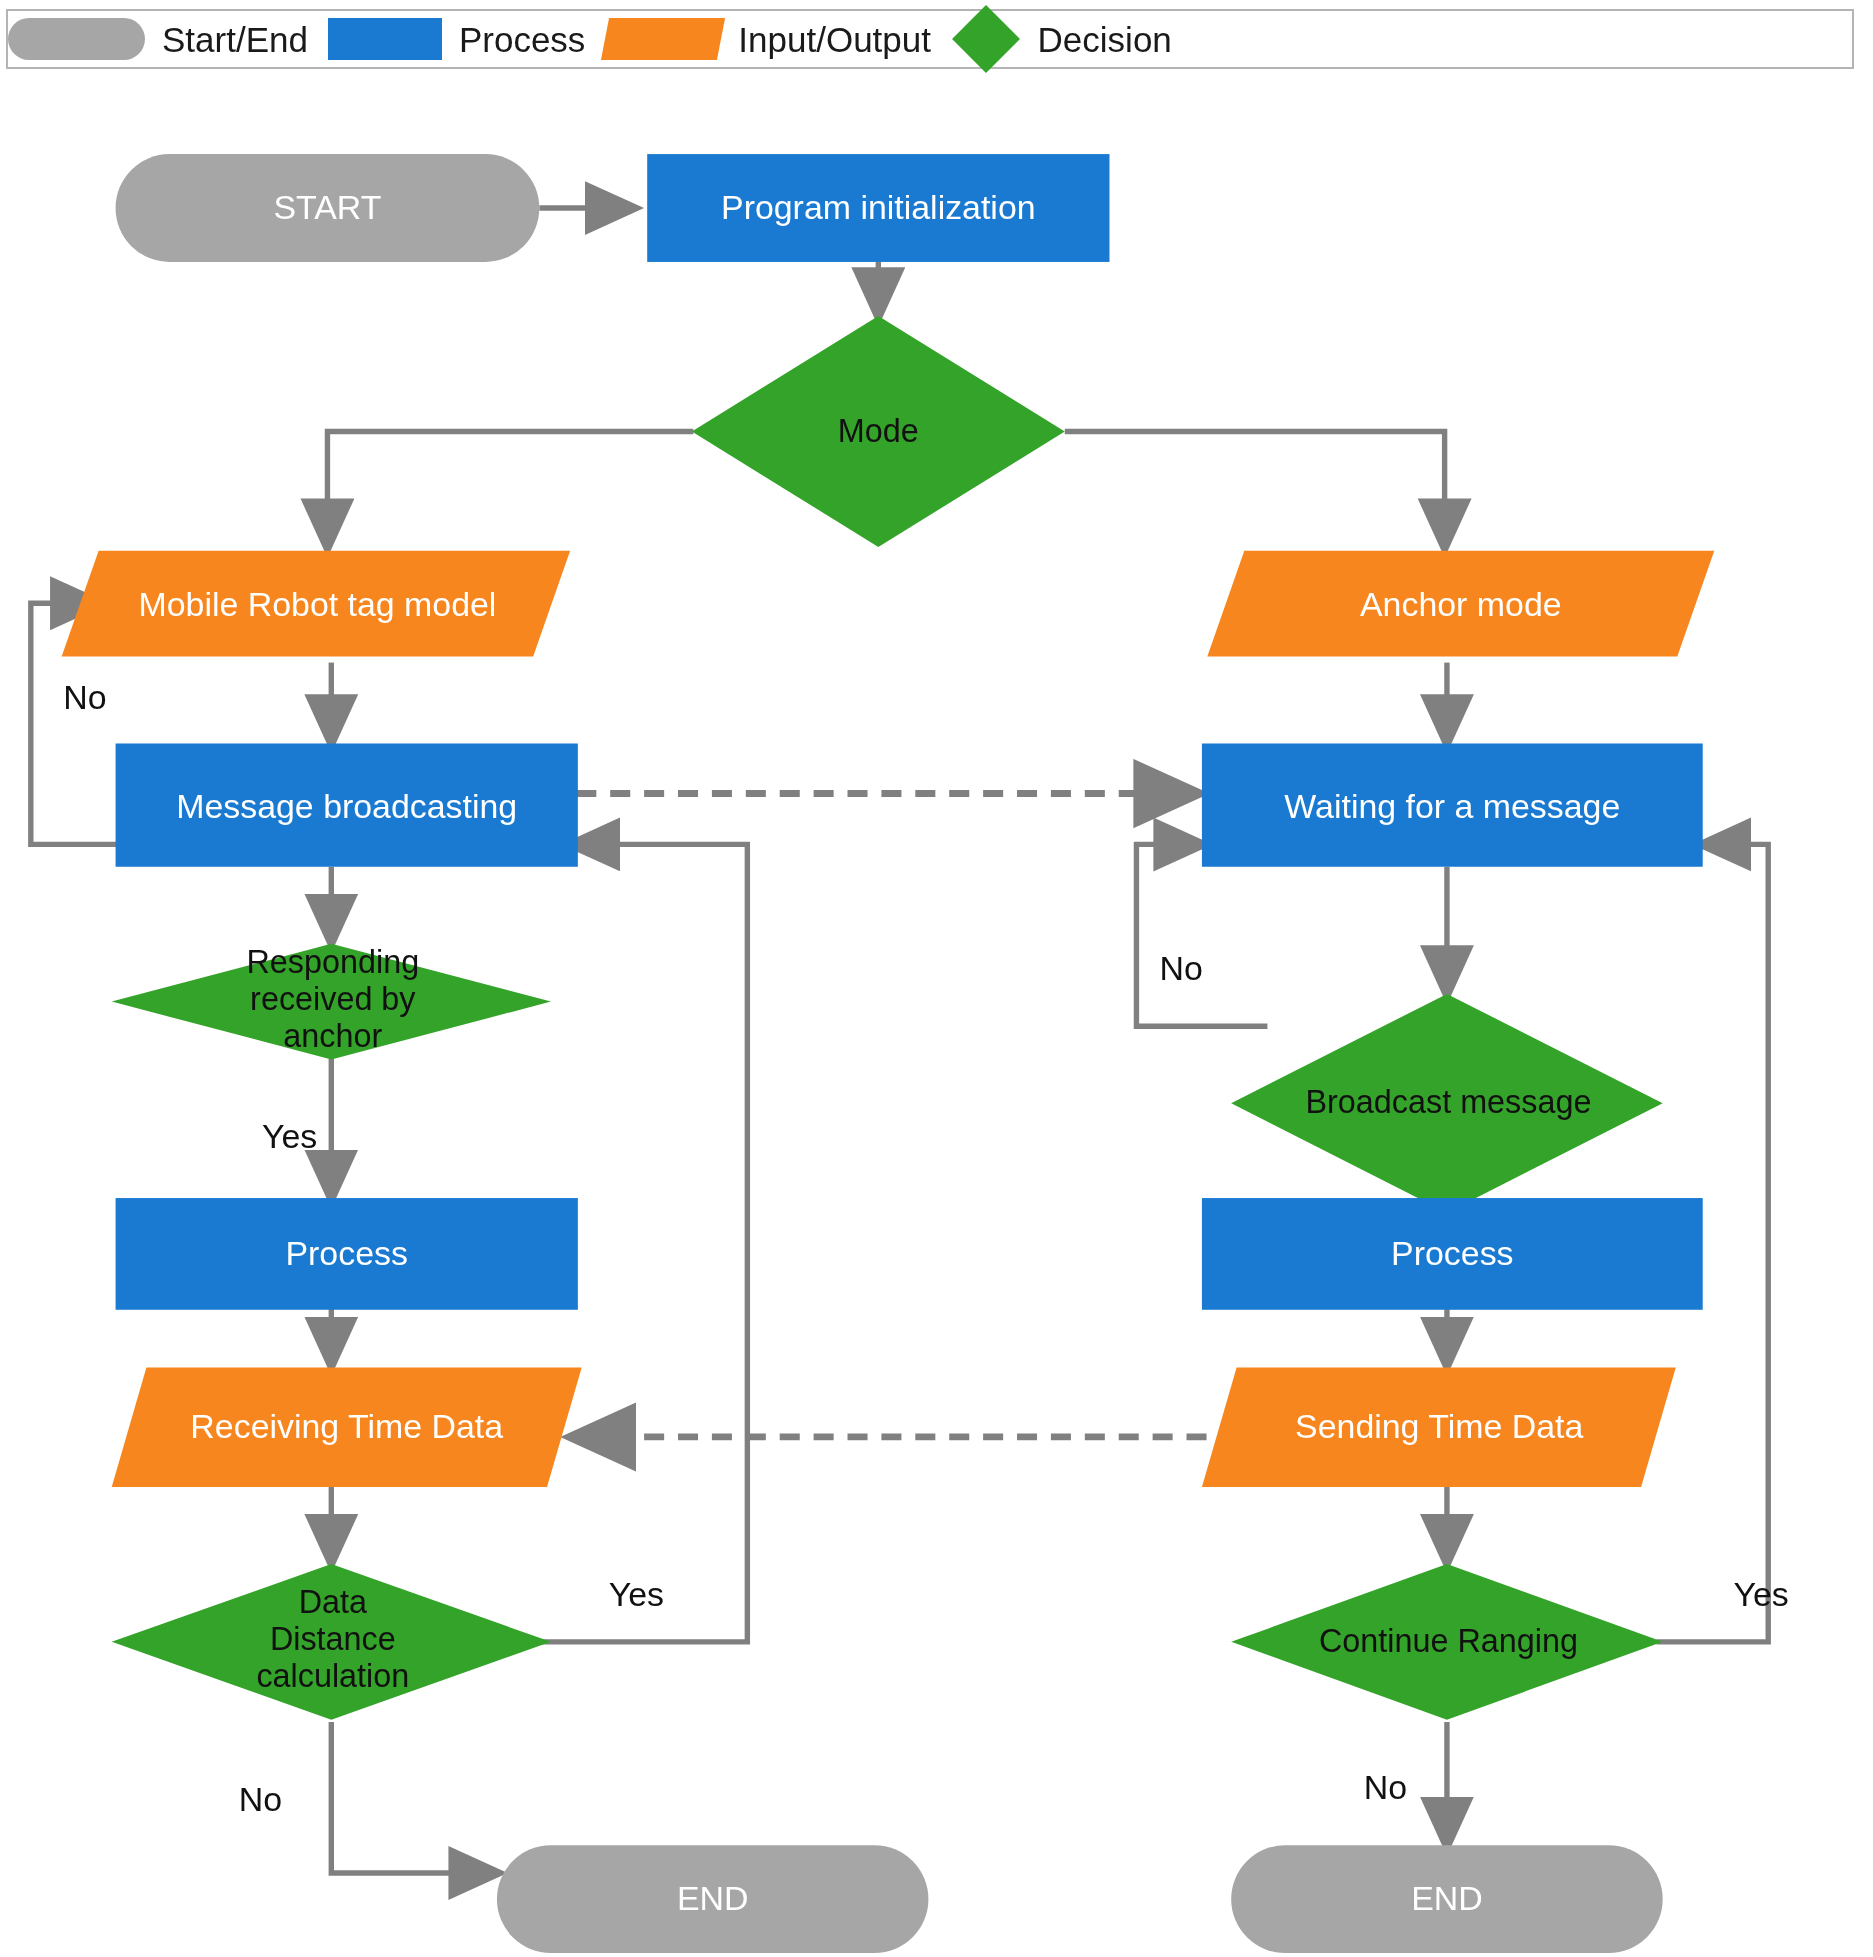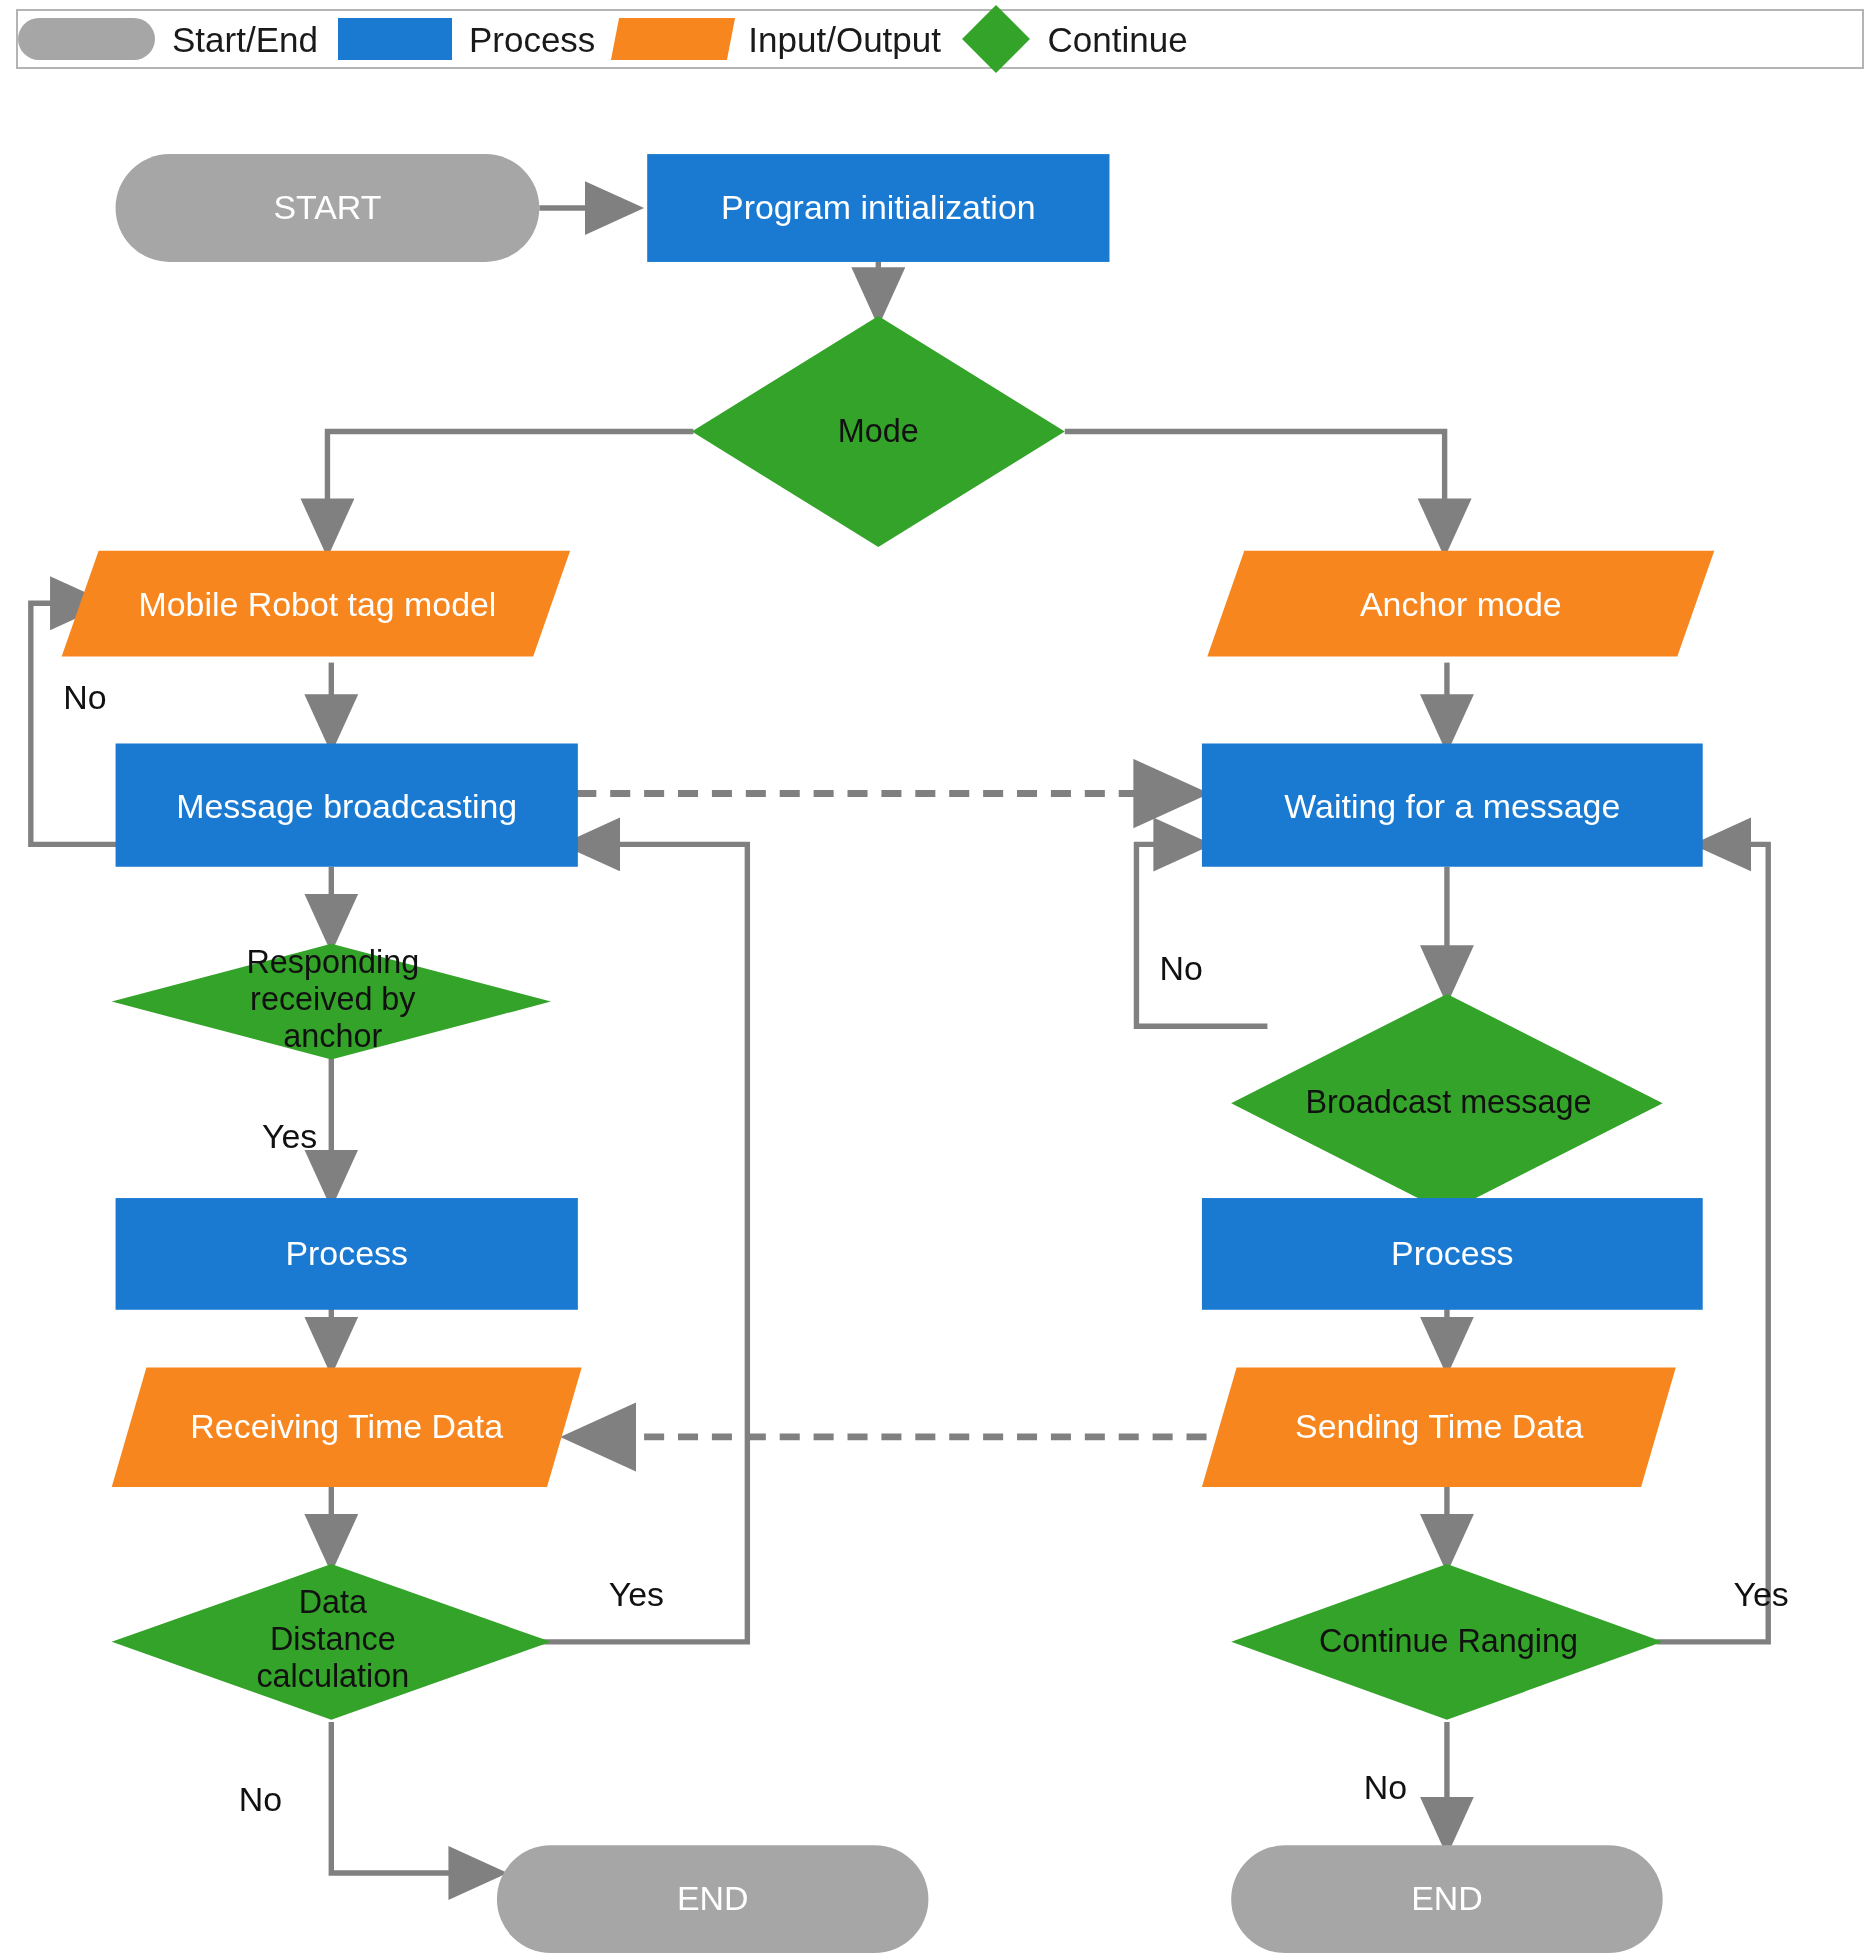--- a/index.html
+++ b/index.html
@@ -12,21 +12,21 @@
   }
   #page {
     position: relative;
     width: 1873px;
     height: 1957px;
     background: #ffffff;
     overflow: hidden;
   }
   #legend {
     position: absolute;
-    left: 16px;
+    left: 6px;
     top: 9.2px;
     width: 1848px;
     height: 60px;
     border: 2.3px solid #b4b4b4;
     background: #ffffff;
     box-sizing: border-box;
     display: flex;
     align-items: center;
   }
   .legend-item {
@@ -90,21 +90,21 @@
     <div class="legend-item">
       <div class="sw-rect"></div>
       <span class="legend-label">Process</span>
     </div>
     <div class="legend-item">
       <div class="sw-para"></div>
       <span class="legend-label">Input/Output</span>
     </div>
     <div class="legend-item">
       <div class="sw-diamond"></div>
-      <span class="legend-label">Continue</span>
+      <span class="legend-label">Decision</span>
     </div>
   </div>
 
   <svg id="flow" width="1873" height="1880" viewBox="0 0 2431 2440">
     <defs>
       <marker id="ah" markerWidth="12" markerHeight="12" refX="9" refY="5" orient="auto" markerUnits="strokeWidth">
         <path d="M0,0 L11,5 L0,10 z" fill="#808080"></path>
       </marker>
       <marker id="ahd" markerWidth="12" markerHeight="12" refX="9" refY="5" orient="auto" markerUnits="strokeWidth">
         <path d="M0,0 L11,5 L0,10 z" fill="#808080"></path>

